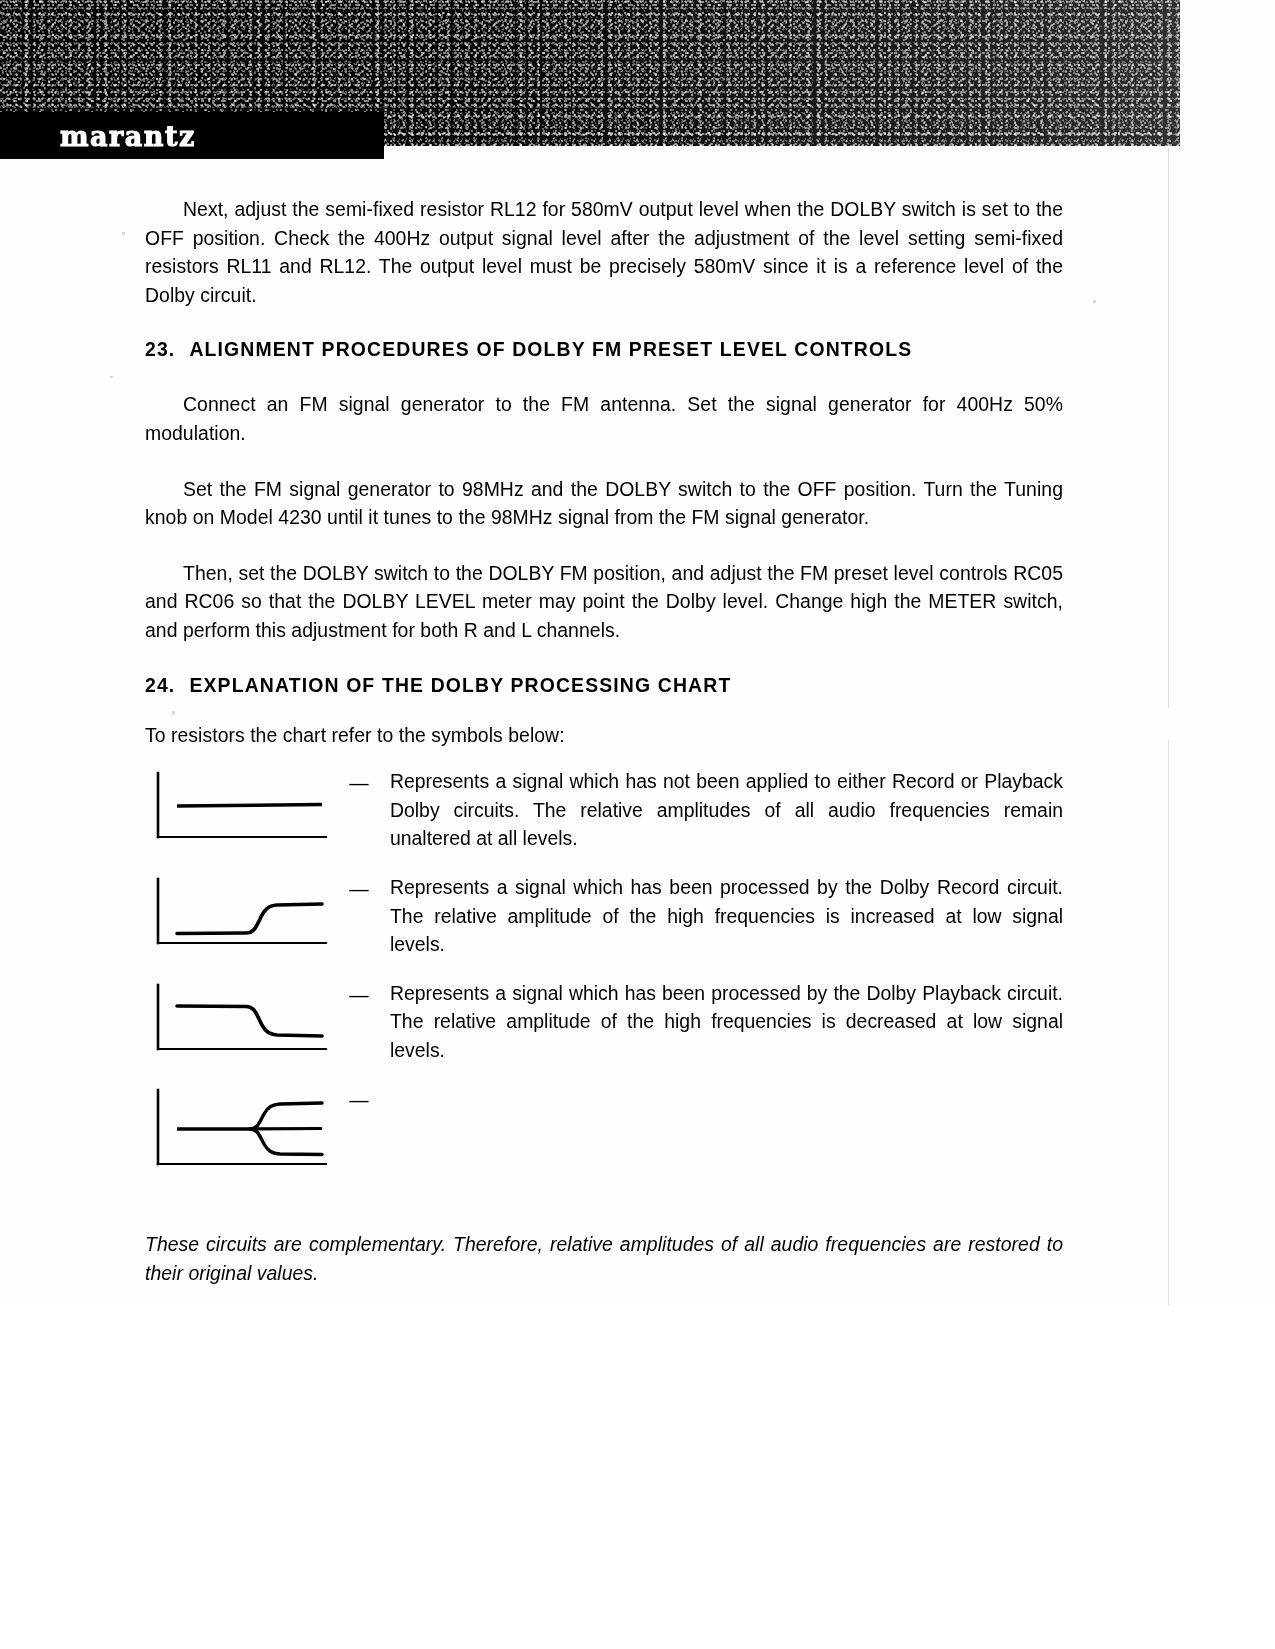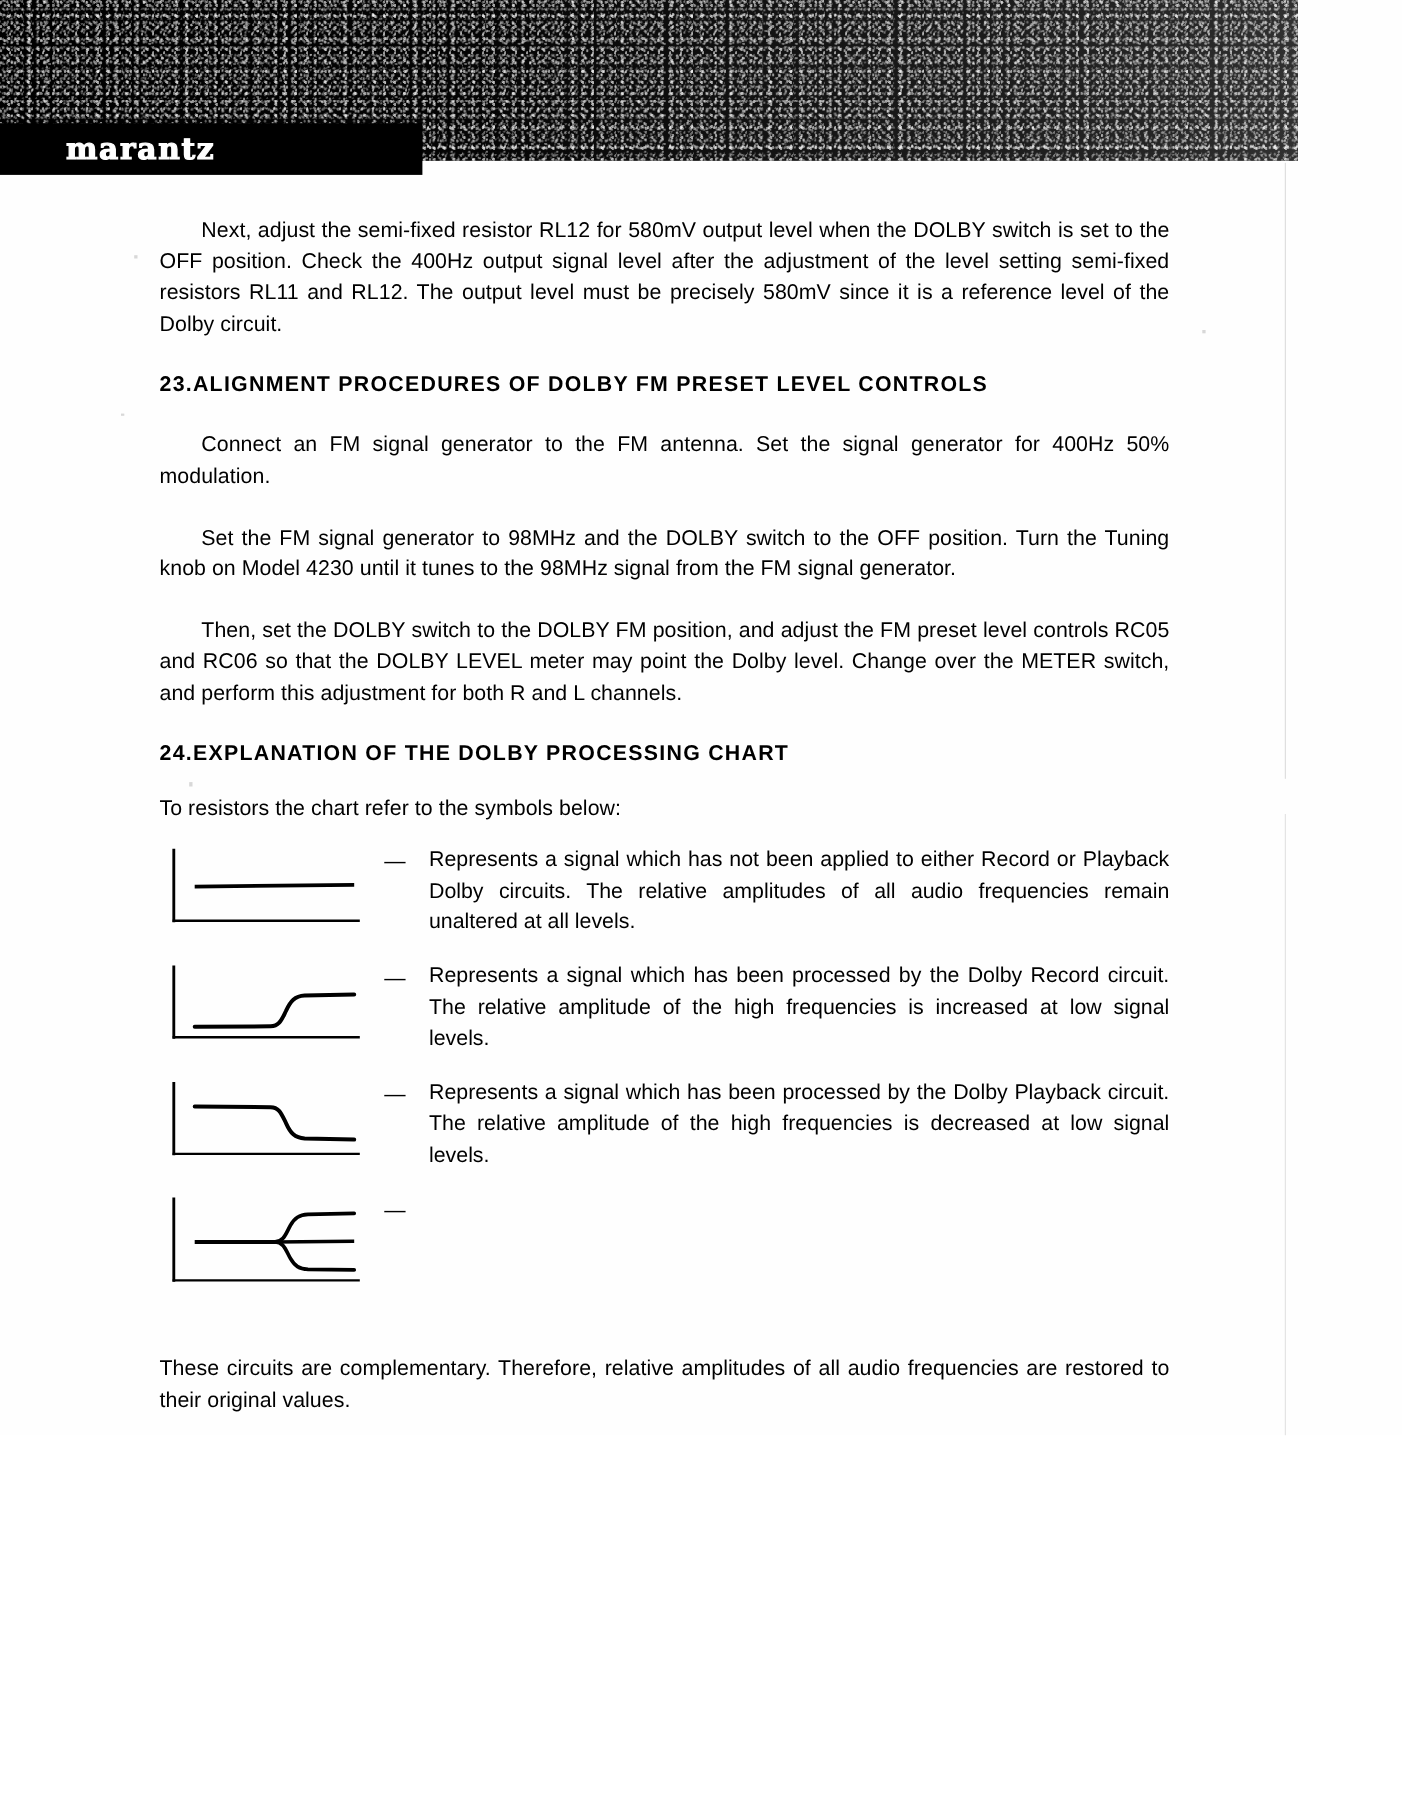--- a/index.html
+++ b/index.html
@@ -109,21 +109,21 @@
   .gap-par { height: 22px; }
 
   h2.section {
     margin: 0;
     font-size: 19.4px;
     font-weight: 700;
     letter-spacing: 1.15px;
     line-height: 28px;
     white-space: nowrap;
   }
-  h2.section .num { }
+  h2.section .num { margin-right: 14px; }
 
   
   #legend { margin-top: 18px; }
   .legend-row {
     display: flex;
     align-items: flex-start;
     margin-bottom: 20px;
   }
   .sym-wrap {
     flex: 0 0 auto;
@@ -141,21 +141,21 @@
     padding-top: 2px;
   }
   .legend-text {
     flex: 1 1 auto;
     font-size: 19.4px;
     line-height: 28.6px;
     text-align: justify;
     text-justify: inter-word;
   }
 
-  #closing { margin-top: 58px; }
+  #closing { margin-top: 58px; font-style: italic; }
 
   
   #page-number {
     position: absolute;
     left: 34px;
     top: 1537px;
     font-size: 22px;
     font-weight: 700;
     letter-spacing: .5px;
   }
@@ -201,21 +201,21 @@
 
     <p class="body indent">Next, adjust the semi-fixed resistor RL12 for 580mV output level when the DOLBY switch is set to the OFF position. Check the 400Hz output signal level after the adjustment of the level setting semi-fixed resistors RL11 and RL12. The output level must be precisely 580mV since it is a reference level of the Dolby circuit.</p>
 
     <div class="gap-sec"></div>
 
     <h2 class="section">
       <span class="num">23.</span><span>ALIGNMENT PROCEDURES OF DOLBY FM PRESET LEVEL CONTROLS</span>
     </h2>
     <p class="body indent">Connect an FM signal generator to the FM antenna. Set the signal generator for 400Hz 50% modulation.</p>
     <p class="body indent">Set the FM signal generator to 98MHz and the DOLBY switch to the OFF position. Turn the Tuning knob on Model 4230 until it tunes to the 98MHz signal from the FM signal generator.</p>
-    <p class="body indent">Then, set the DOLBY switch to the DOLBY FM position, and adjust the FM preset level controls RC05 and RC06 so that the DOLBY LEVEL meter may point the Dolby level. Change over the METER switch, and perform this adjustment for both R and L channels.</p>
+    <p class="body indent">Then, set the DOLBY switch to the DOLBY FM position, and adjust the FM preset level controls RC05 and RC06 so that the DOLBY LEVEL meter may point the Dolby level. Change high the METER switch, and perform this adjustment for both R and L channels.</p>
 
     <div class="gap-sec"></div>
 
     <h2 class="section">
       <span class="num">24.</span><span>EXPLANATION OF THE DOLBY PROCESSING CHART</span>
     </h2>
 
     <div class="gap-par"></div>
 
     <p class="body hang">To resistors the chart refer to the symbols below:</p>

